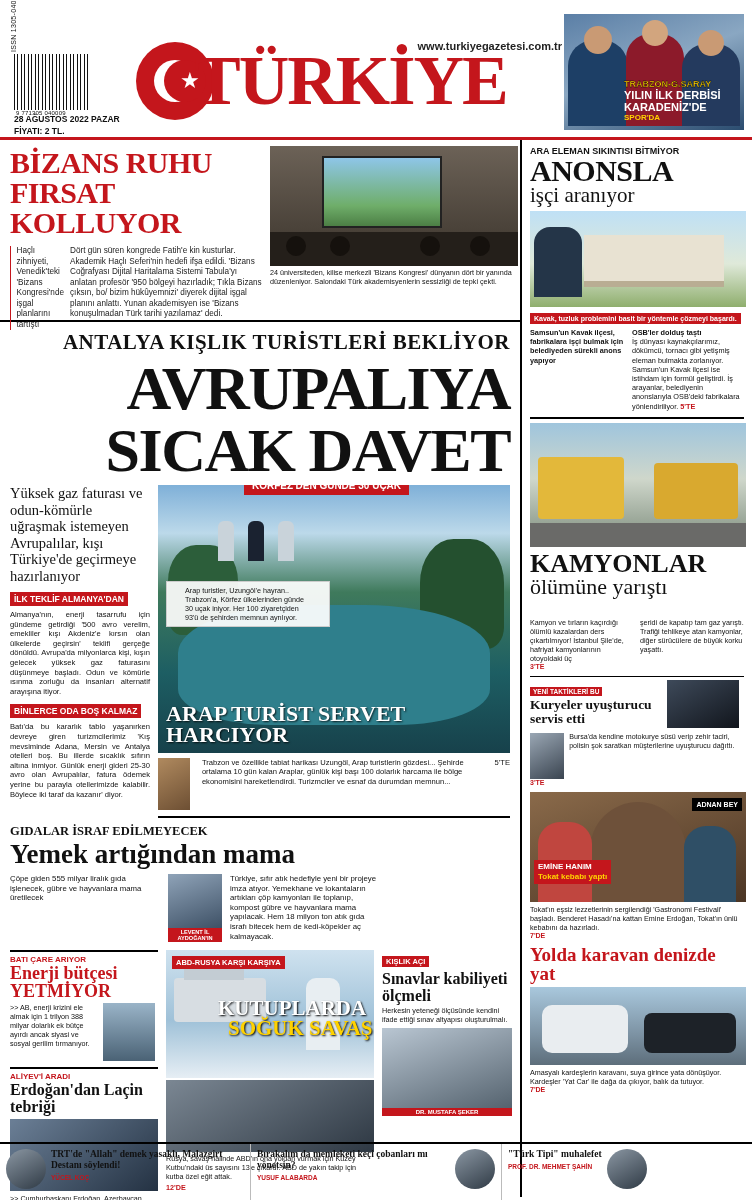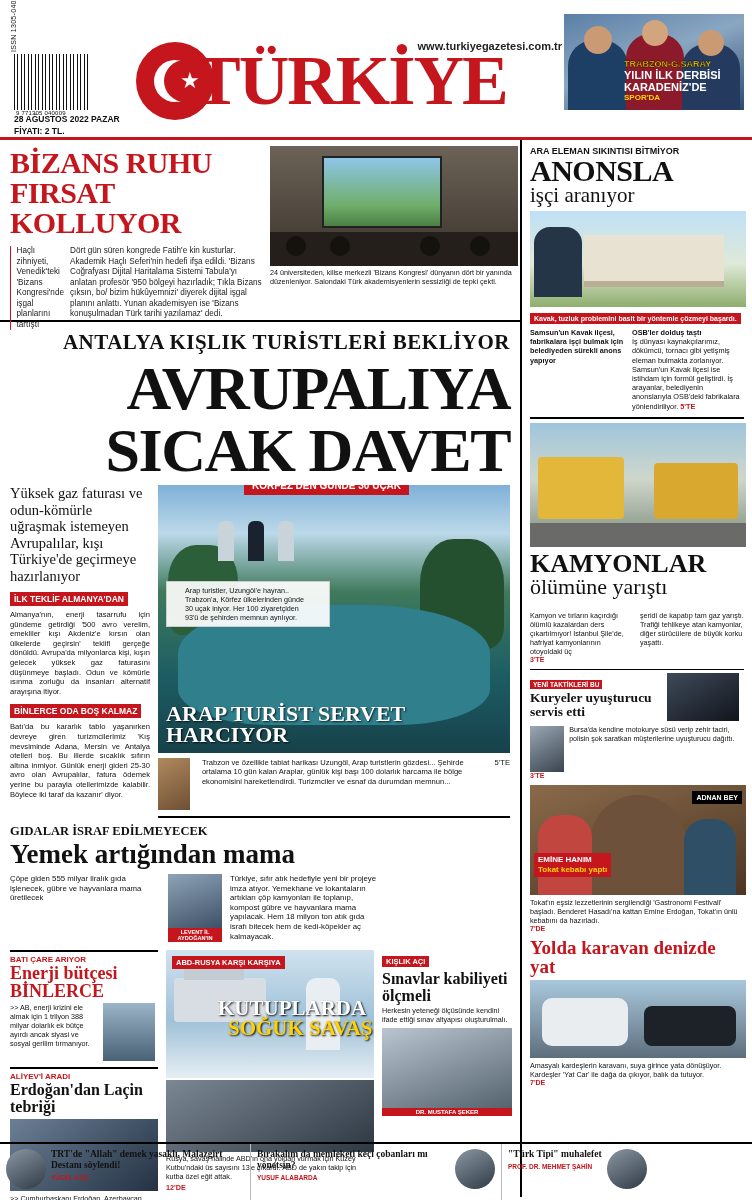--- a/index.html
+++ b/index.html
@@ -48,21 +48,21 @@
   .logo-text {
     position: absolute; left: 66px; top: 18px;
     font-family: "Liberation Serif", serif;
     font-size: 70px; font-weight: bold; color: #c4161c; letter-spacing: -2px;
     line-height: 70px;
   }
   .site-url {
     position: absolute; right: 190px; top: 40px; font-size: 11px; font-weight: bold; color: #222;
   }
   .mast-photo {
-    position: absolute; right: 8px; top: 14px; width: 180px; height: 96px;
+    position: absolute; right: 8px; top: 14px; width: 180px; height: 116px;
     background: linear-gradient(160deg,#5b7fa6 0%,#8aa7c2 45%,#2b4c6f 100%);
     overflow: hidden;
     padding-left: 28px;
   }
   .mast-photo .p1 { position:absolute; left:4px; top:26px; width:60px; height:86px; background:#1d3f66; border-radius:26px 26px 0 0;}
   .mast-photo .p1h{ position:absolute; left:20px; top:12px; width:28px; height:28px; border-radius:50%; background:#c99a74;}
   .mast-photo .p2 { position:absolute; left:62px; top:20px; width:58px; height:92px; background:#8c1a2a; border-radius:24px 24px 0 0;}
   .mast-photo .p2h{ position:absolute; left:78px; top:6px; width:26px; height:26px; border-radius:50%; background:#d2a57e;}
   .mast-photo .p3 { position:absolute; left:118px; top:30px; width:58px; height:82px; background:#243a5e; border-radius:24px 24px 0 0;}
   .mast-photo .p3h{ position:absolute; left:134px; top:16px; width:26px; height:26px; border-radius:50%; background:#c99a74;}
@@ -232,21 +232,21 @@
   .rc-two .col .b { font-weight: bold; }
   .rc-two .col .more { color:#c4161c; font-weight:bold; }
   .rc-sep { border-top: 2px solid #000; margin: 6px 0 0 0; }
   .rc-photo2 { width: 216px; height: 124px; margin-top: 4px; position:relative; overflow:hidden;
     background: linear-gradient(180deg,#9fc5dd 0%,#cfd7cb 45%,#7b8a7a 100%);}
   .rc-photo2 .truck1 { position:absolute; left: 8px; top: 34px; width: 86px; height: 62px; background:#e3b83a; border-radius: 4px;}
   .rc-photo2 .truck2 { position:absolute; right: 8px; top: 40px; width: 84px; height: 56px; background:#d9a92f; border-radius: 4px;}
   .rc-photo2 .road { position:absolute; left:0; bottom:0; width:216px; height: 24px; background:#6a6a68;}
   .rc-h2 { font-family:"Liberation Serif",serif; font-size: 26px; font-weight:bold; line-height: 25px; margin-top: 4px;}
   .rc-h2s { font-family:"Liberation Serif",serif; font-size: 22px; font-weight:normal; line-height: 22px;}
-  .rc-body { display:flex; gap:6px; margin-top:13px; }
+  .rc-body { display:flex; gap:6px; margin-top:20px; }
   .rc-body p { font-size: 7.2px; line-height: 9px; }
   .kurye-box { margin-top: 6px; border-top: 1px solid #000; padding-top: 3px; display:flex; gap:5px;}
   .kurye-kick { background:#c4161c; color:#fff; font-size: 6.5px; font-weight:bold; padding:1px 3px; display:inline-block;}
   .kurye-h { font-family:"Liberation Serif",serif; font-size: 13.5px; font-weight:bold; line-height: 14px; color:#111;}
   .kurye-ph { width: 72px; height: 48px; background: linear-gradient(150deg,#3e4a5a,#11151c);}
   .moto-box { margin-top: 5px; display:flex; gap:5px; }
   .moto-ph { width: 64px; height: 46px; background: linear-gradient(150deg,#9aa7b4,#3a4450);}
   .moto-box p { font-size: 7.1px; line-height: 9px;}
   .rc-photo3 { width: 216px; height: 110px; margin-top: 6px; position:relative; overflow:hidden;
     background: linear-gradient(160deg,#8a6a4a 0%,#4b3524 100%);}
@@ -379,21 +379,21 @@
           </div>
           <div class="c">Türkiye, sıfır atık hedefiyle yeni bir projeye imza atıyor. Yemekhane ve lokantaların artıkları çöp kamyonları ile toplanıp, kompost gübre ve hayvanlara mama yapılacak. Hem 18 milyon ton atık gıda israfı bitecek hem de kedi-köpekler aç kalmayacak.</div>
         </div>
       </div>
 
       <div class="bottom-row">
         <div class="bl-col1">
           <div class="enerji-box">
             <div class="enerji-kick">BATI ÇARE ARIYOR</div>
             <div class="enerji-h">Enerji bütçesi</div>
-            <div class="enerji-h">BİNLERCE</div>
+            <div class="enerji-h">YETMİYOR</div>
             <div class="enerji-body">
               <p>&gt;&gt; AB, enerji krizini ele almak için 1 trilyon 388 milyar dolarlık ek bütçe ayırdı ancak siyasi ve sosyal gerilim tırmanıyor.</p>
               <div class="ph"></div>
             </div>
           </div>
           <div class="aliyev-box">
             <div class="aliyev-kick">ALİYEV'İ ARADI</div>
             <div class="aliyev-h">Erdoğan'dan Laçin tebriği</div>
             <div class="aliyev-ph"></div>
             <div class="aliyev-body">&gt;&gt; Cumhurbaşkanı Erdoğan, Azerbaycan Cumhurbaşkanı Aliyev'i arayarak Laçın şehri ile bazı köylerin Azerbaycan kontrolüne geçmesi dolayısıyla tebrik etti.</div>

